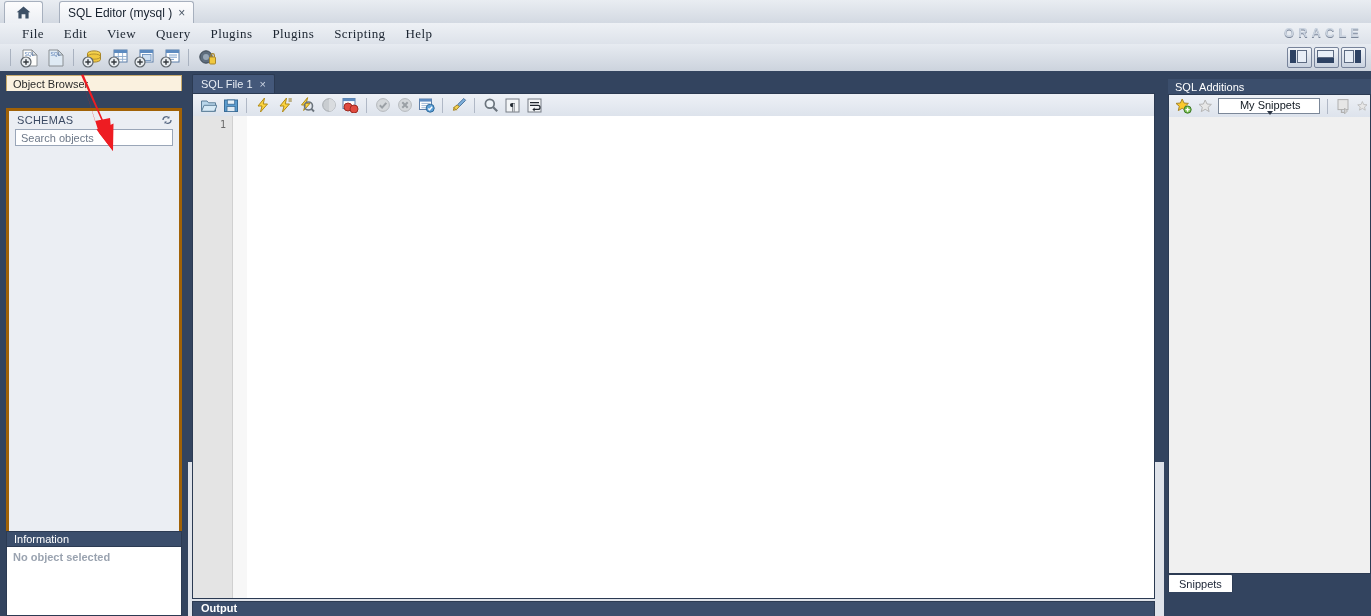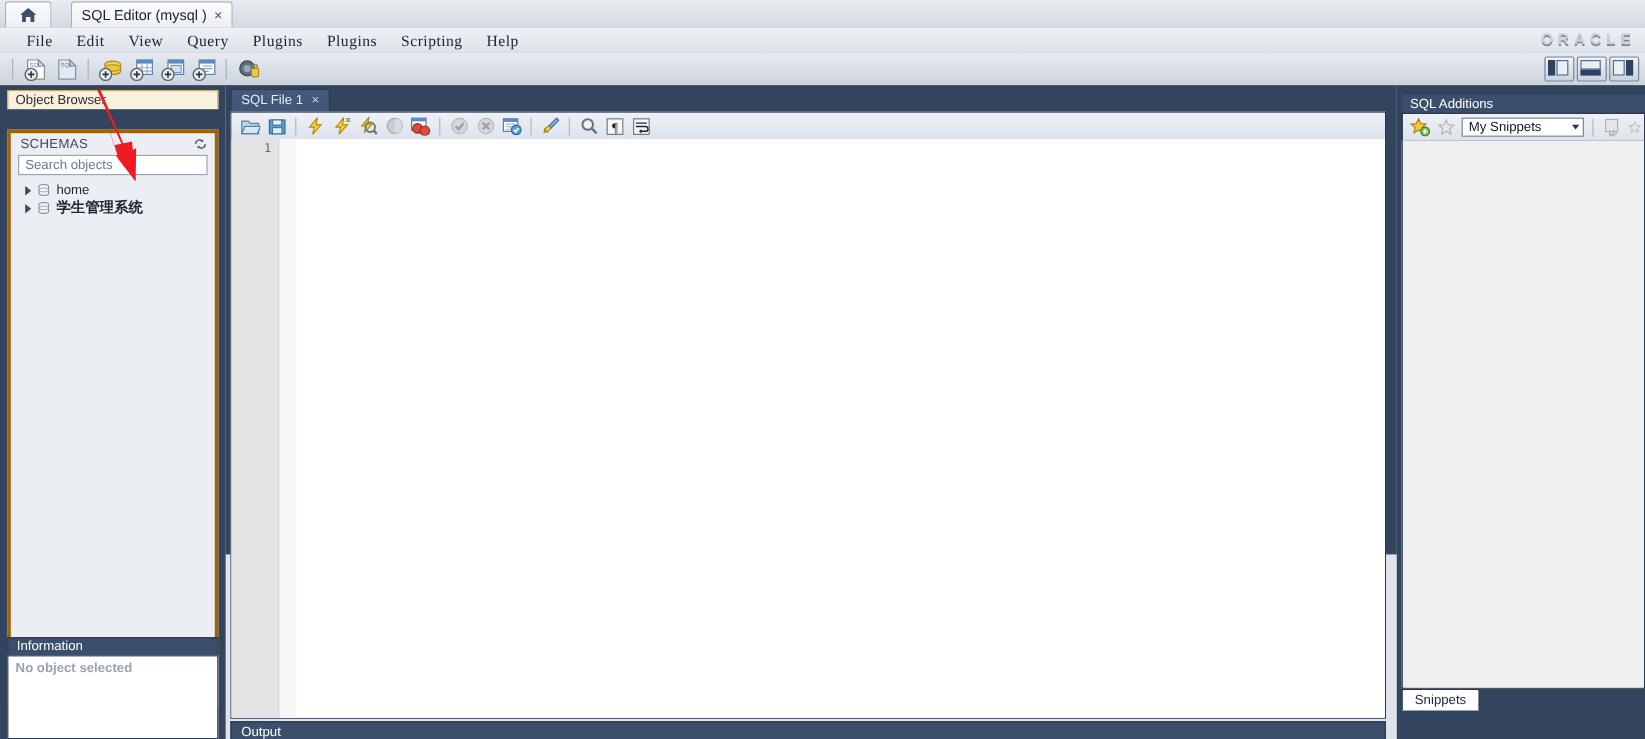--- a/index.html
+++ b/index.html
@@ -138,41 +138,41 @@
   .gutter{
     width:40px;background:#e4e4e4;border-right:1px solid #d0d0d0;
     color:#6a6a6a;font-size:10px;text-align:right;padding:3px 6px 0 0;
     box-sizing:border-box;font-family:"DejaVu Sans Mono", monospace;
   }
   .codearea{flex:1;background:#fff;}
   .codearea .stripe{width:14px;height:100%;background:#f7f7f7;}
 
   .output-hdr{
     position:absolute;left:4px;top:530px;width:963px;height:15px;
-    background:#3b4e6c;color:#fff;font-size:11px;display:flex;align-items:flex-end;
-    padding-left:8px;box-sizing:border-box;border:1px solid #2c3b53;border-bottom:none;
+    background:#3b4e6c;color:#fff;font-size:11px;display:flex;align-items:flex-start;
+    padding-left:8px;box-sizing:border-box;border:1px solid #2c3b53;border-bottom:none;font-weight:bold;
   }
 
   
   .rightcol{position:absolute;left:1164px;top:71px;width:207px;height:545px;background:#33445f;}
   .sa-hdr{
     position:absolute;left:4px;top:8px;width:203px;height:15px;
     color:#ffffff;font-size:11px;display:flex;align-items:center;padding-left:7px;
     box-sizing:border-box;background:#3b4e6c;
   }
   .sa-toolbar{
     position:absolute;left:4px;top:23px;width:203px;height:23px;
     background:linear-gradient(#eef1f6,#dde3ec);border:1px solid #2c3b53;
     border-bottom:none;box-sizing:border-box;
     display:flex;align-items:center;gap:3px;padding-left:5px;
   }
   .snip-select{
     width:112px;height:16px;background:#fff;border:1px solid #7b8798;
     display:flex;align-items:center;justify-content:space-between;
-    padding:0 3px 0 5px;font-size:11px;color:#101820;box-sizing:border-box;
+    padding:0 3px 0 5px;font-size:11px;color:#101820;box-sizing:border-box;flex-direction:column;
   }
   .caret{width:0;height:0;border-left:3px solid transparent;border-right:3px solid transparent;border-top:4px solid #2a3442;}
   .sa-body{
     position:absolute;left:4px;top:46px;width:203px;height:457px;
     background:#f0f0f0;border:1px solid #2c3b53;border-top:none;box-sizing:border-box;
   }
   .sa-list{position:absolute;left:1px;top:1px;width:199px;height:455px;background:#f0f0f0;}
   .snip-tab{
     position:absolute;left:4px;top:503px;height:18px;
     background:#ffffff;border:1px solid #2c3b53;border-bottom:none;
@@ -316,40 +316,20 @@
           <path d="M10 5 a3.3 3.3 0 0 1 -6 2" fill="none" stroke="#5a6b85" stroke-width="1.3"></path>
           <path d="M8.4 1 v2.4 h-2.4 z" fill="#5a6b85"></path>
           <path d="M3.6 9 v-2.4 h2.4 z" fill="#5a6b85"></path>
         </svg>
       </div>
 
       <div class="search-box">
         <span>Search objects</span>
       </div>
 
-      <div class="tree">
-        <div class="tree-item">
-          <span class="tri"></span>
-          <svg width="11" height="11" viewBox="0 0 11 11">
-            <ellipse cx="5.5" cy="2.3" rx="4" ry="1.6" fill="#e6ecf3" stroke="#7d8a9c" stroke-width=".9"></ellipse>
-            <path d="M1.5 2.3 v6 a4 1.6 0 0 0 8 0 v-6" fill="#eef2f7" stroke="#7d8a9c" stroke-width=".9"></path>
-            <ellipse cx="5.5" cy="5.3" rx="4" ry="1.6" fill="none" stroke="#9aa6b6" stroke-width=".7"></ellipse>
-          </svg>
-          <span class="lbl">home</span>
-        </div>
-        <div class="tree-item cjk">
-          <span class="tri"></span>
-          <svg width="11" height="11" viewBox="0 0 11 11">
-            <ellipse cx="5.5" cy="2.3" rx="4" ry="1.6" fill="#e6ecf3" stroke="#7d8a9c" stroke-width=".9"></ellipse>
-            <path d="M1.5 2.3 v6 a4 1.6 0 0 0 8 0 v-6" fill="#eef2f7" stroke="#7d8a9c" stroke-width=".9"></path>
-            <ellipse cx="5.5" cy="5.3" rx="4" ry="1.6" fill="none" stroke="#9aa6b6" stroke-width=".7"></ellipse>
-          </svg>
-          <span class="lbl">学生管理系统</span>
-        </div>
-      </div>
     </div>
 
     <div class="info-hdr">
       <span>Information</span>
     </div>
     <div class="info-body">
       <span>No object selected</span>
     </div>
   </div>
 

